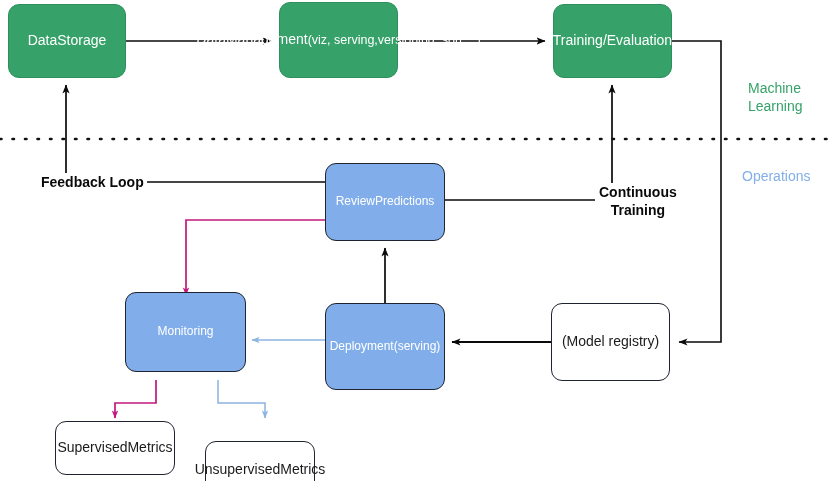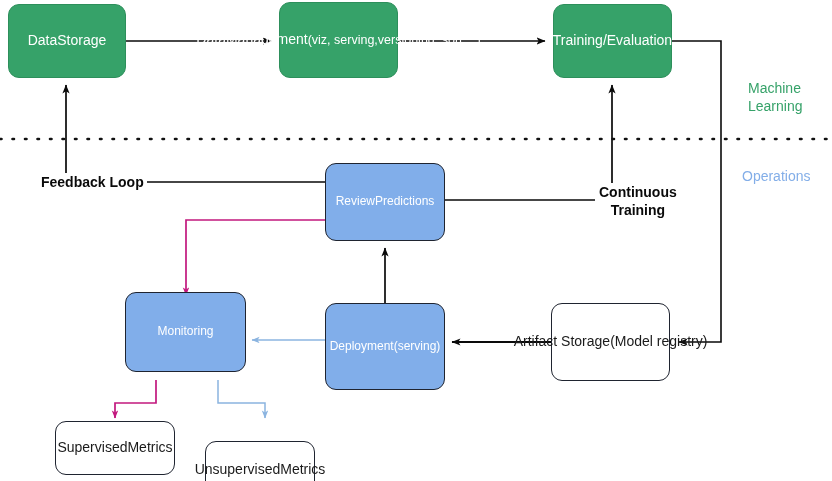--- a/index.html
+++ b/index.html
@@ -151,21 +151,20 @@
   <div class="node node-blue" style="left:125px; top:292px; width:121px; height:80px;">
     <span class="ln">Monitoring</span>
   </div>
 
   <div class="node node-blue" style="left:325px; top:303px; width:120px; height:87px;">
     <span class="ln">Deployment</span>
     <span class="ln">(serving)</span>
   </div>
 
   <div class="node node-white" style="left:551px; top:303px; width:119px; height:78px;">
-    <span class="ln">Artifact Storage</span>
     <span class="ln">(Model registry)</span>
   </div>
 
   <div class="node node-white" style="left:55px; top:421px; width:120px; height:54px;">
     <span class="ln">Supervised</span>
     <span class="ln">Metrics</span>
   </div>
 
   <div class="node node-white" style="left:205px; top:421px; width:110px; height:58px;margin-top:20px;">
     <span class="ln">Unsupervised</span>

